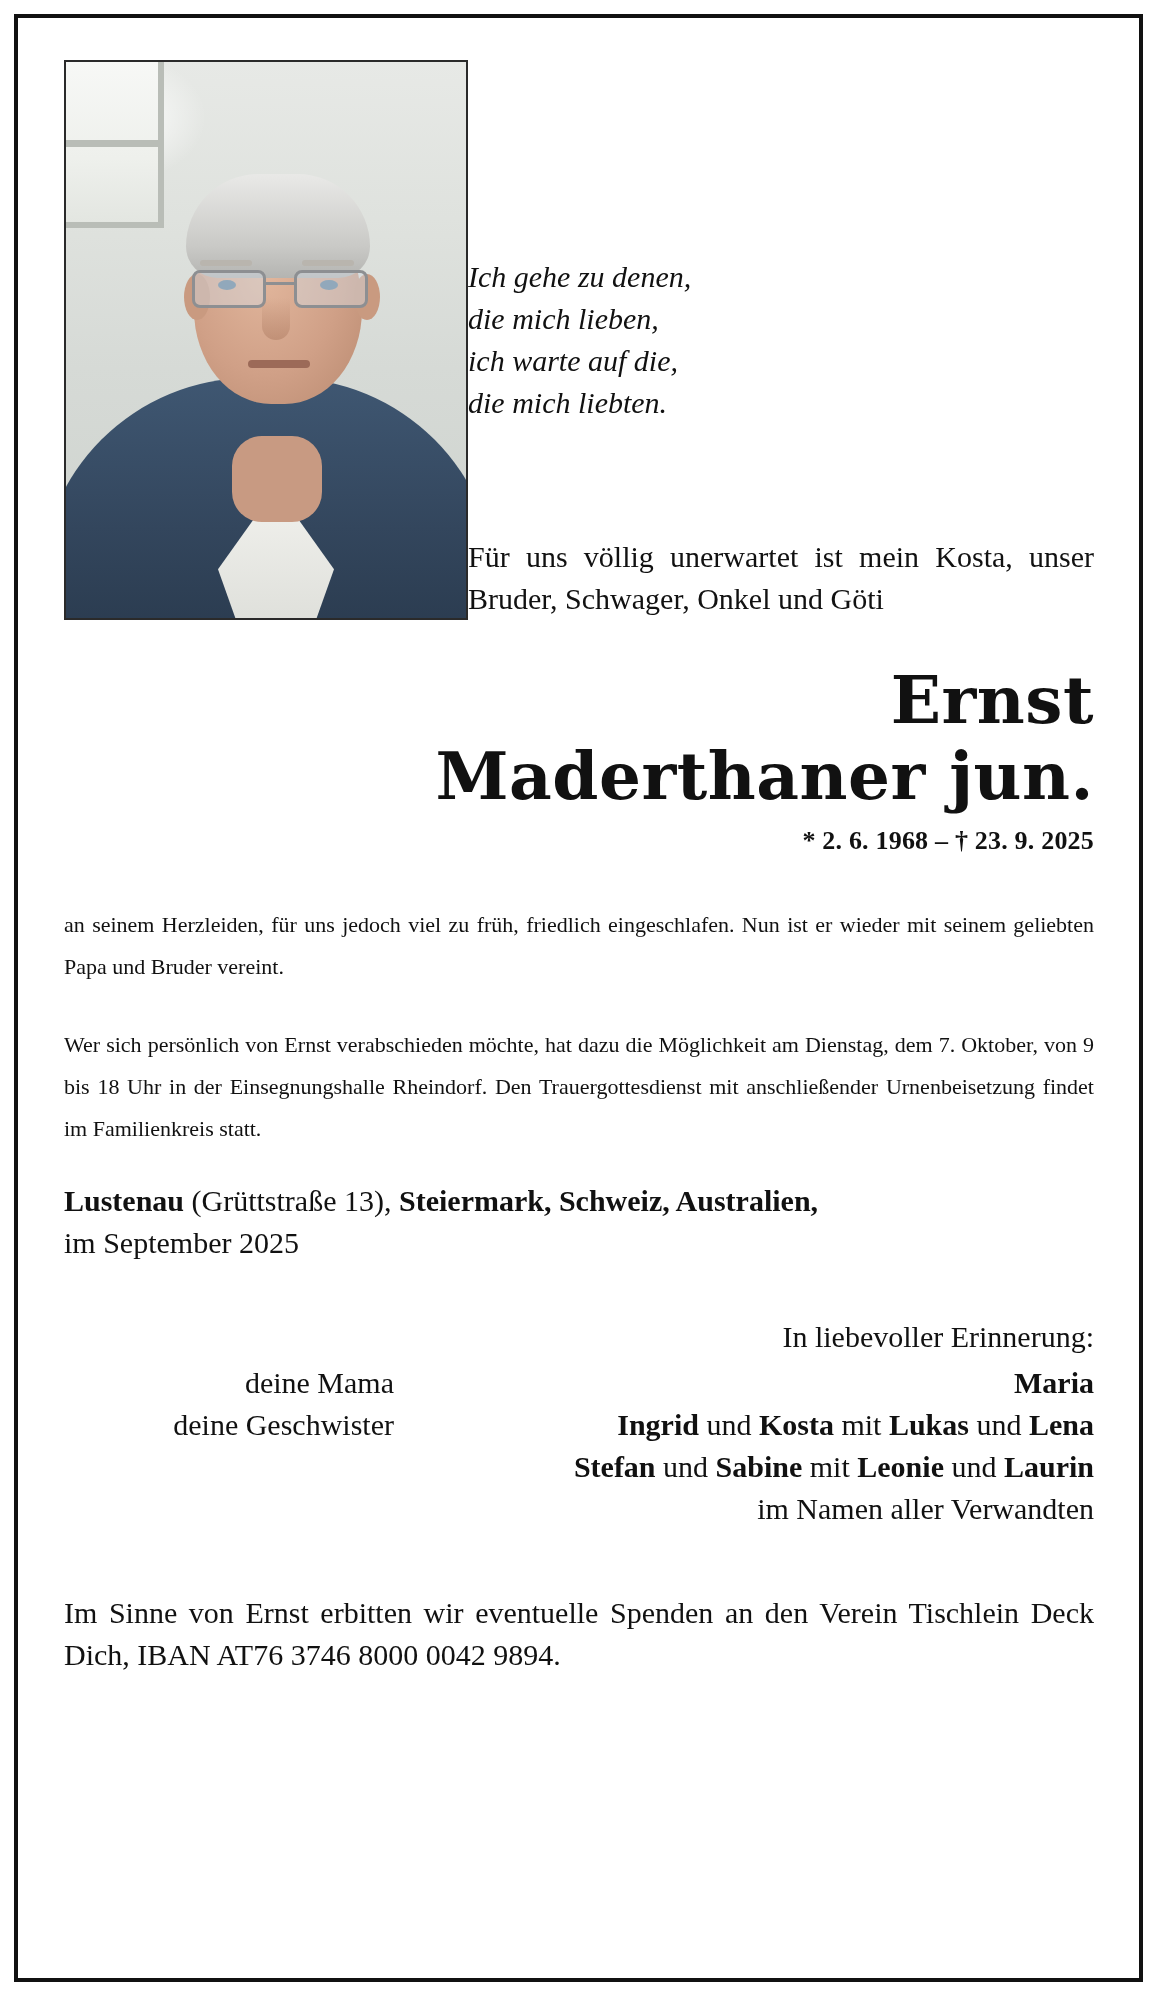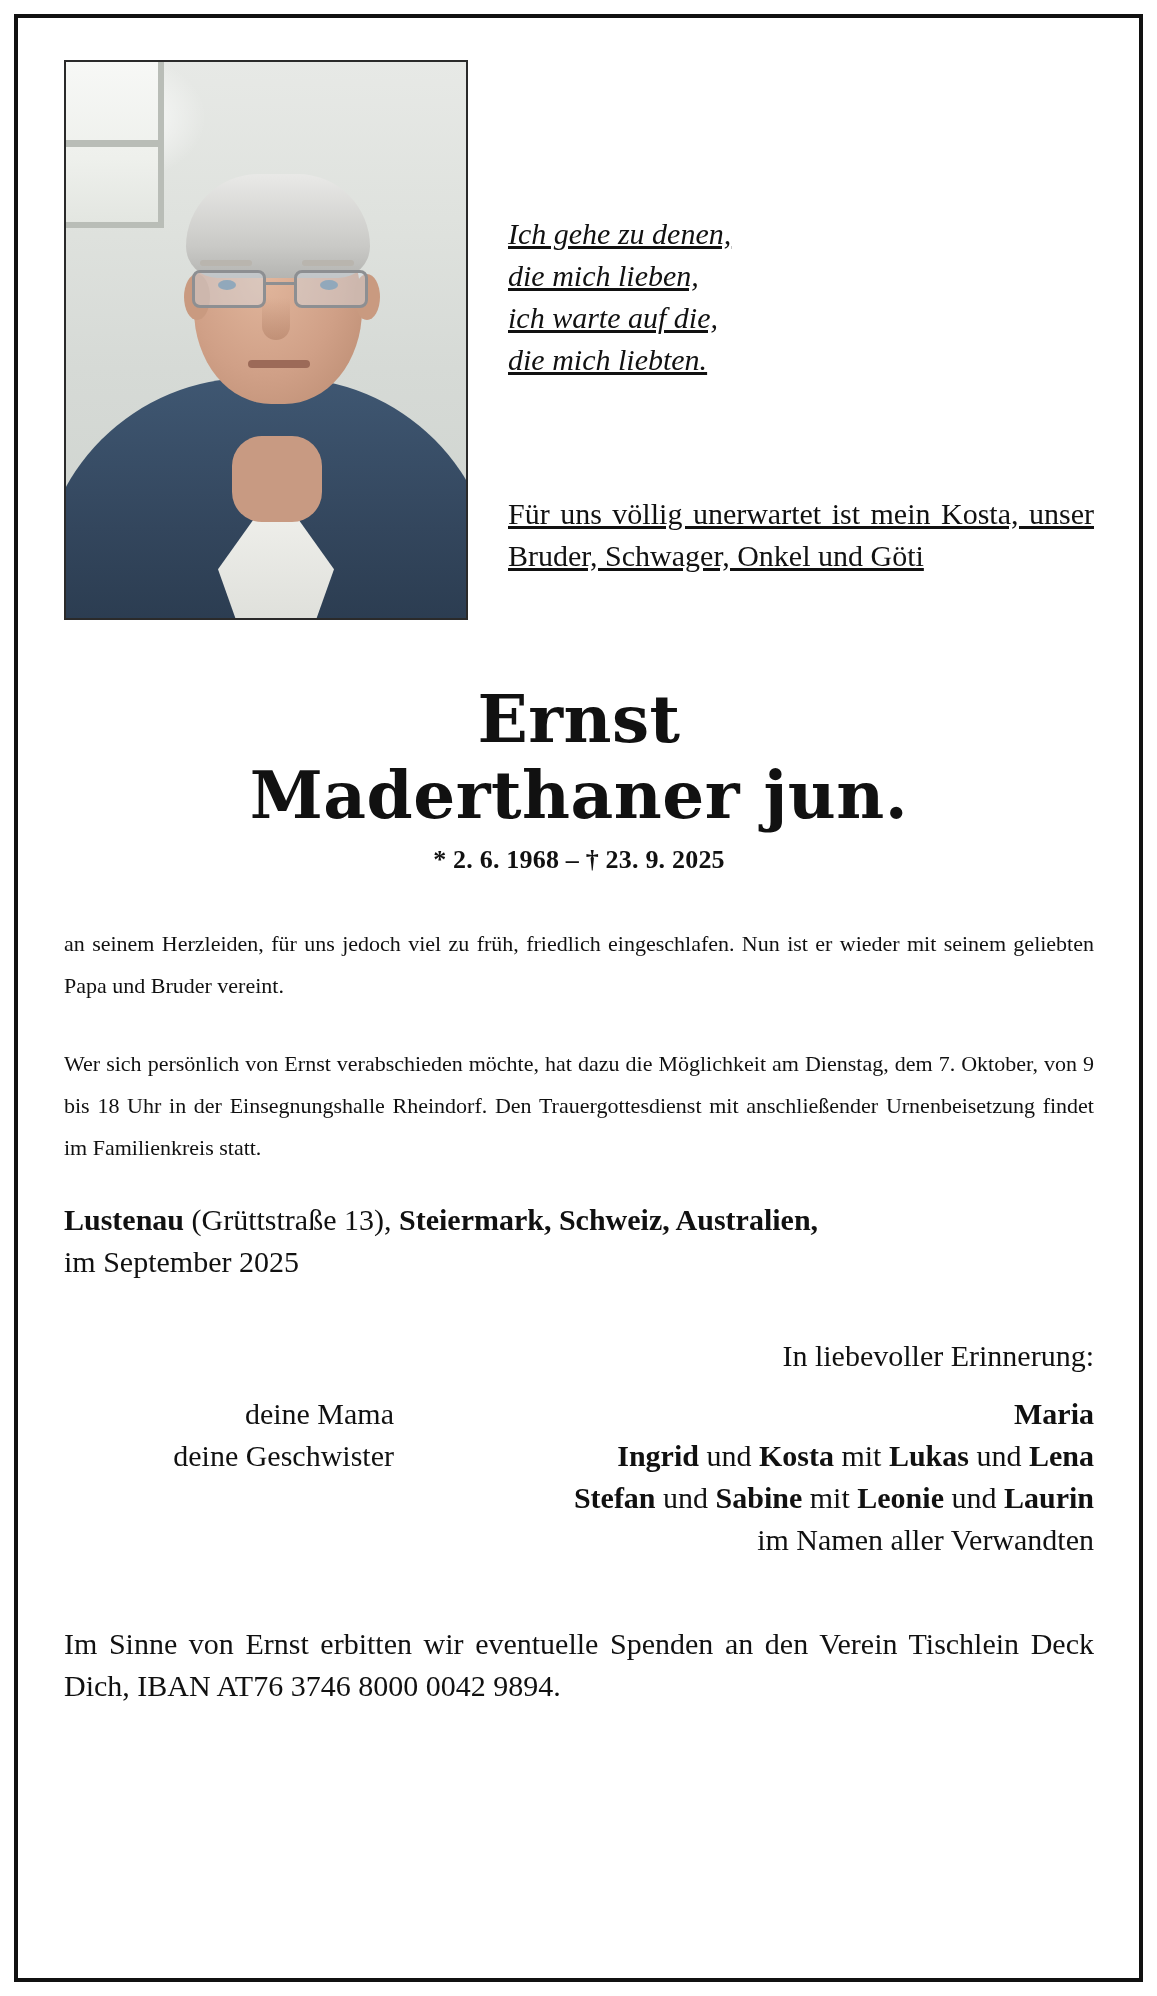--- a/index.html
+++ b/index.html
@@ -35,23 +35,21 @@
     position: absolute;
     left: 64px;
     top: 60px;
     width: 1030px;
     box-sizing: border-box;
   }
 
   
   .top-block {
     display: flex;
-    align-items: center;
-    gap: 40px;
-    text-decoration: underline;
+    align-items: flex-end;
   }
   .photo-frame {
     width: 404px;
     height: 560px;
     border: 2px solid #2a2a2a;
     box-sizing: border-box;
     flex: 0 0 auto;
     overflow: hidden;
     background: #cfd3cf;
     position: relative;
@@ -214,22 +212,22 @@
   .intro {
     margin-top: 112px;
     font-size: 30px;
     line-height: 42px;
     text-align: justify;
     text-align-last: left;
   }
 
   
   .name-block {
-    text-align: center;
-    margin-top: 61px;
+    text-align: right;
+    margin-top: 42px;
   }
   .name {
     font-family: "DejaVu Serif", "Liberation Serif", serif;
     font-weight: bold;
     font-size: 66px;
     line-height: 76px;
     letter-spacing: 0.5px;
   }
   .dates {
     margin-top: 12px;
@@ -261,21 +259,21 @@
     font-size: 30px;
     line-height: 42px;
   }
   .memory-title {
     text-align: right;
     padding-left: 40px;
   }
   .fam-grid {
     display: grid;
     grid-template-columns: 330px 1fr;
-    margin-top: 16px;
+    margin-top: 4px;
   }
   .fam-label {
     text-align: right;
     white-space: nowrap;
   }
   .fam-value { text-align: right; }
   .fam-span {
     grid-column: 2 / 3;
   }
 

